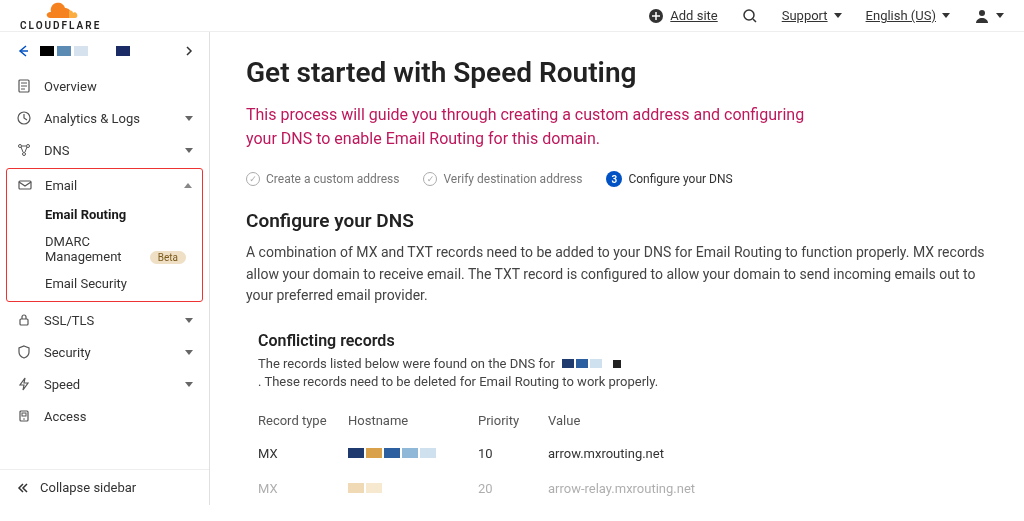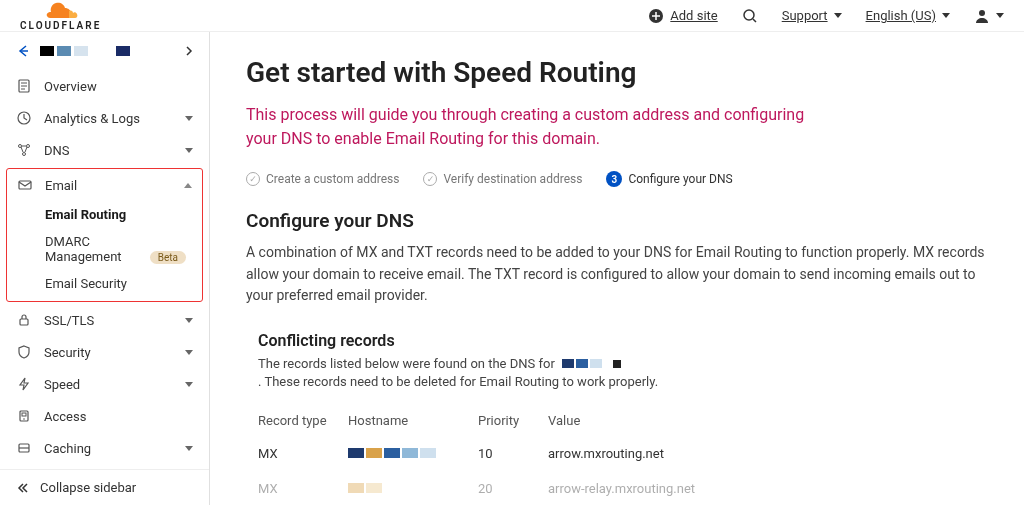--- a/index.html
+++ b/index.html
@@ -219,30 +219,20 @@
       </div>
       <div class="nav-item">
         <span class="nav-icon">
             <svg width="14" height="14" viewBox="0 0 14 14">
               <rect x="3" y="2" width="8" height="10" rx="1" fill="none" stroke="#555" stroke-width="1.2"></rect>
               <rect x="5" y="4" width="4" height="3" fill="none" stroke="#555" stroke-width="1"></rect>
               <circle cx="7" cy="10" r="0.8" fill="#555"></circle>
             </svg>
           </span>
         <span class="nav-label">Access</span>
-      </div>
-      <div class="nav-item">
-        <span class="nav-icon">
-            <svg width="14" height="14" viewBox="0 0 14 14">
-              <rect x="2" y="3" width="10" height="8" rx="1" fill="none" stroke="#555" stroke-width="1.2"></rect>
-              <path d="M2 7h10" stroke="#555" stroke-width="1.2"></path>
-            </svg>
-          </span>
-        <span class="nav-label">Caching</span>
-        <span class="nav-caret"></span>
       </div>
     </div>
 
     <div class="sidebar-footer">
       <svg width="14" height="14" viewBox="0 0 14 14">
           <path d="M7 3L3 7l4 4M11 3L7 7l4 4" fill="none" stroke="#333" stroke-width="1.5"></path>
         </svg>
       <span>Collapse sidebar</span>
     </div>
   </div>

